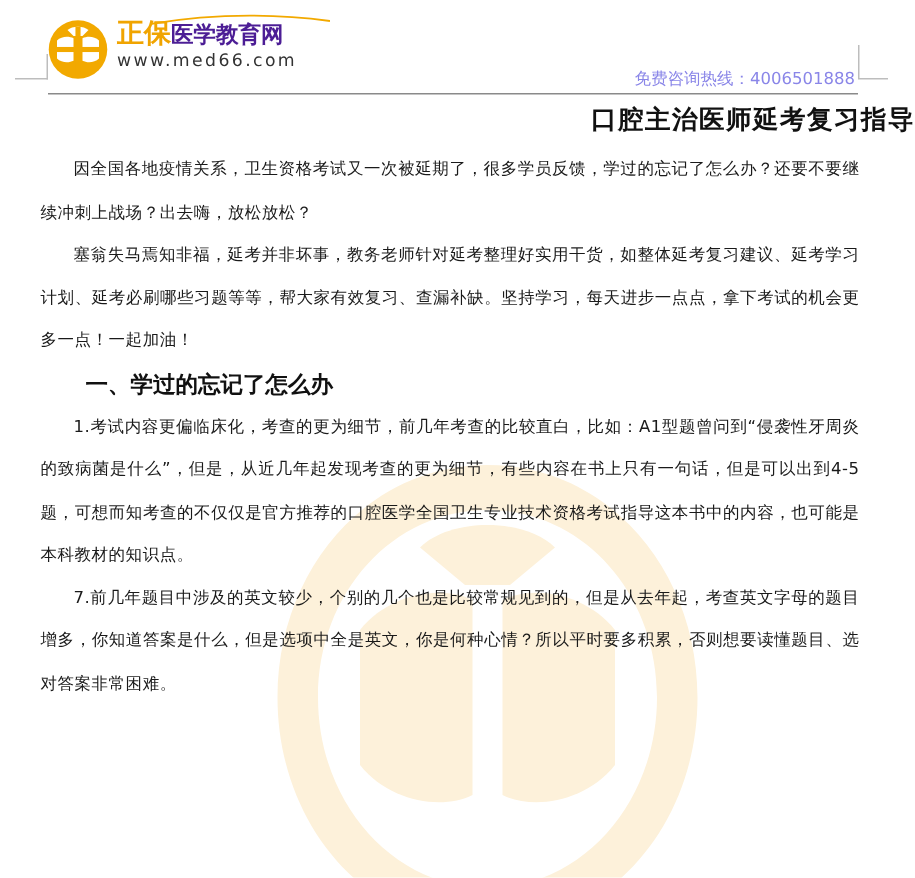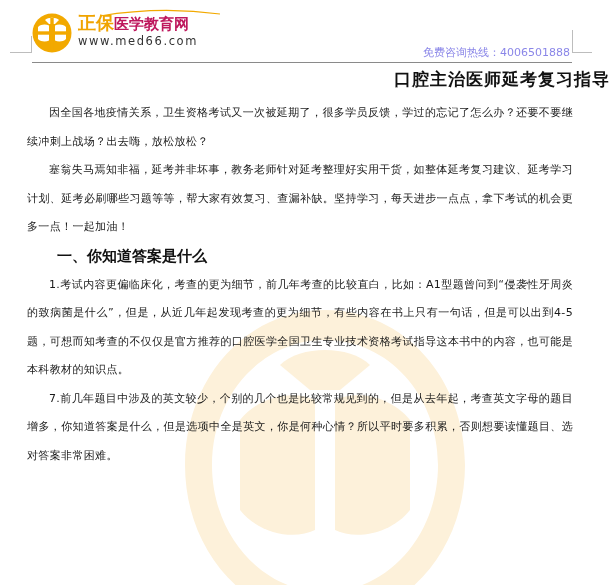--- a/index.html
+++ b/index.html
@@ -16,21 +16,21 @@
   .corner-tl-h { position:absolute; left:10px; top:52px; width:22px; height:1px; background:#bdbdbd; }
   .corner-tl-v { position:absolute; left:31px; top:36px; width:1px; height:17px; background:#bdbdbd; }
   .header-line { position:absolute; left:32px; top:62px; width:540px; height:1px; background:#8a8a8a; }
   .corner-tr-v { position:absolute; left:572px; top:30px; width:1px; height:22px; background:#bdbdbd; }
   .corner-tr-h { position:absolute; left:572px; top:52px; width:20px; height:1px; background:#bdbdbd; }
   .logo { position:absolute; left:32px; top:13px; display:flex; align-items:flex-start; }
   .logo-mark { width:40px; height:40px; }
   .logo-text { margin-left:6px; display:flex; flex-direction:column; }
   .logo-cn { display:flex; align-items:baseline; line-height:20px; position:relative; }
   .logo-brand { color:#f0a400; font-weight:bold; font-size:18px; letter-spacing:0px; }
-  .logo-site { color:#be185d; font-weight:bold; font-size:15px; }
+  .logo-site { color:#4c1d95; font-weight:bold; font-size:15px; }
   .logo-arc { position:absolute; left:22px; top:-4px; width:120px; height:8px; }
   .logo-url { color:#333; font-weight:normal; font-size:11.5px; letter-spacing:1.6px; line-height:14px; font-family:"DejaVu Sans", sans-serif; }
   .hotline {
     position:absolute; right:40px; top:45px; font-size:11px; color:#8a86e8;
     font-family:"DejaVu Sans", sans-serif; white-space:nowrap;
   }
   .doc-title {
     position:absolute; left:0; top:68px; width:610px; text-align:right;
     font-family:"DejaVu Serif", "Liberation Serif", serif; font-weight:bold;
     font-size:17px; color:#111; z-index:2; letter-spacing:1px;
@@ -85,16 +85,16 @@
   </div>
 
   <div class="hotline">免费咨询热线：4006501888</div>
 </div>
 
 <div class="doc-title">口腔主治医师延考复习指导</div>
 
 <div class="content">
   <p class="para">因全国各地疫情关系，卫生资格考试又一次被延期了，很多学员反馈，学过的忘记了怎么办？还要不要继续冲刺上战场？出去嗨，放松放松？</p>
   <p class="para">塞翁失马焉知非福，延考并非坏事，教务老师针对延考整理好实用干货，如整体延考复习建议、延考学习计划、延考必刷哪些习题等等，帮大家有效复习、查漏补缺。坚持学习，每天进步一点点，拿下考试的机会更多一点！一起加油！</p>
-  <h2 class="section-heading">一、你知道答案是什么</h2>
+  <h2 class="section-heading">一、学过的忘记了怎么办</h2>
   <p class="para">1.考试内容更偏临床化，考查的更为细节，前几年考查的比较直白，比如：A1型题曾问到“侵袭性牙周炎的致病菌是什么”，但是，从近几年起发现考查的更为细节，有些内容在书上只有一句话，但是可以出到4-5题，可想而知考查的不仅仅是官方推荐的口腔医学全国卫生专业技术资格考试指导这本书中的内容，也可能是本科教材的知识点。</p>
   <p class="para">7.前几年题目中涉及的英文较少，个别的几个也是比较常规见到的，但是从去年起，考查英文字母的题目增多，你知道答案是什么，但是选项中全是英文，你是何种心情？所以平时要多积累，否则想要读懂题目、选对答案非常困难。</p>
 </div>
 
 </body></html>

